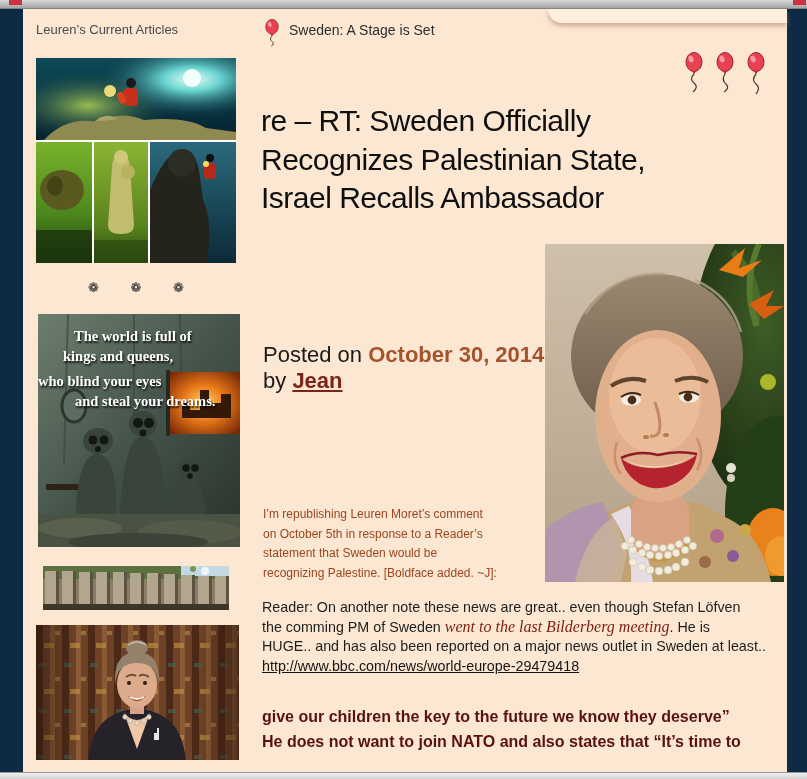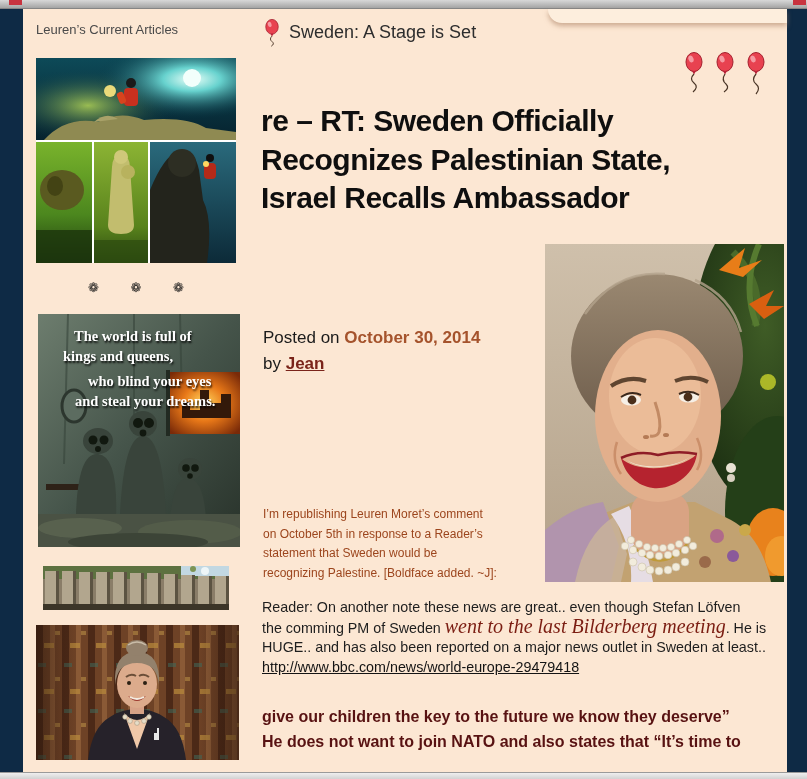--- a/index.html
+++ b/index.html
@@ -13,43 +13,43 @@
 .red-mark.left{left:9px}.red-mark.right{left:793px}
 .chrome-bottom{position:absolute;left:0;top:772px;width:807px;height:7px;background:linear-gradient(#efefef,#d2d2d2);border-top:1px solid #9a9a9a}
 .frame{position:absolute;top:9px;height:763px;background:#0e2a45}
 .frame.left{left:0;width:23px}
 .frame.right{left:787px;width:20px}
 .top-flap{position:absolute;left:548px;top:9px;width:239px;height:14px;background:#fdeedd;border-bottom-left-radius:26px;box-shadow:0 3px 5px rgba(168,124,94,.55)}
 
 
 .sidebar-title{position:absolute;left:36px;top:22px;font-size:13px;color:#4a4a4a}
 .site-header{position:absolute;left:264px;top:19px;display:flex;align-items:flex-start;gap:9px}
-.site-title{font-size:18px;color:#2d2d2d;padding-top:3px;cursor:pointer}
+.site-title{font-size:14px;color:#2d2d2d;padding-top:3px;cursor:pointer}
 .balloon-row{position:absolute;left:684px;top:52px;display:flex;gap:11px}
 
 
-.post-title{position:absolute;left:261px;top:102px;width:500px;font-size:30px;font-weight:bold;line-height:38.5px;letter-spacing:-0.5px;color:#0f0f0f}
-.posted{position:absolute;left:263px;top:325px;font-size:17px;line-height:26px;color:#1b1b1b}
+.post-title{position:absolute;left:261px;top:102px;width:500px;font-size:30px;font-weight:normal;line-height:38.5px;letter-spacing:-0.5px;color:#0f0f0f}
+.posted{position:absolute;left:263px;top:342px;font-size:22px;line-height:26px;color:#1b1b1b}
 .posted .date{font-weight:bold;color:#a5532c}
 .posted .author{font-weight:bold;color:#7a241a;text-decoration:underline;cursor:pointer}
 .intro{position:absolute;left:263px;top:505px;font-size:12px;line-height:19.5px;color:#9c451d}
 .reader{position:absolute;left:262px;top:598px;font-size:14.3px;line-height:19px;color:#1e1e1e}
-.reader .it{font-family:"Liberation Serif",serif;font-style:italic;color:#7b1d12;font-size:20px}
+.reader .it{font-family:"Liberation Serif",serif;font-style:italic;color:#7b1d12;font-size:16px}
 .bbc-link{display:inline-block;font-weight:normal;color:#141414;text-decoration:underline;cursor:pointer;padding-top:1px}
 .quote{position:absolute;left:262px;top:704px;font-size:16px;font-weight:bold;line-height:25px;color:#581212}
 
 
 .collage{position:absolute;left:36px;top:58px;width:200px;height:205px}
 .flowers{position:absolute;left:88px;top:280px;width:96px;display:flex;justify-content:space-between;font-size:13px;color:#141414}
 .meme{position:absolute;left:38px;top:314px;width:202px;height:233px}
 .meme svg{position:absolute;left:0;top:0}
 .meme-text{position:absolute;left:0;top:12px;width:100%;font-family:"Liberation Serif",serif;font-weight:bold;color:#fff;font-size:14.5px;line-height:20px;text-shadow:1px 2px 2px rgba(0,0,0,.85)}
 .meme-text div:nth-child(1){padding-left:36px}
 .meme-text div:nth-child(2){padding-left:25px}
-.meme-text div:nth-child(3){padding-left:50px;padding-top:5px}
+.meme-text div:nth-child(3){padding-top:5px}
 .meme-text div:nth-child(4){padding-left:37px}
 .columns-img{position:absolute;left:43px;top:566px;width:186px;height:44px}
 .leuren-img{position:absolute;left:36px;top:625px;width:203px;height:135px}
 .portrait{position:absolute;left:545px;top:244px;width:239px;height:338px}
 svg{display:block}
 </style>
 </head>
 <body>
 
 <div id="stage">

